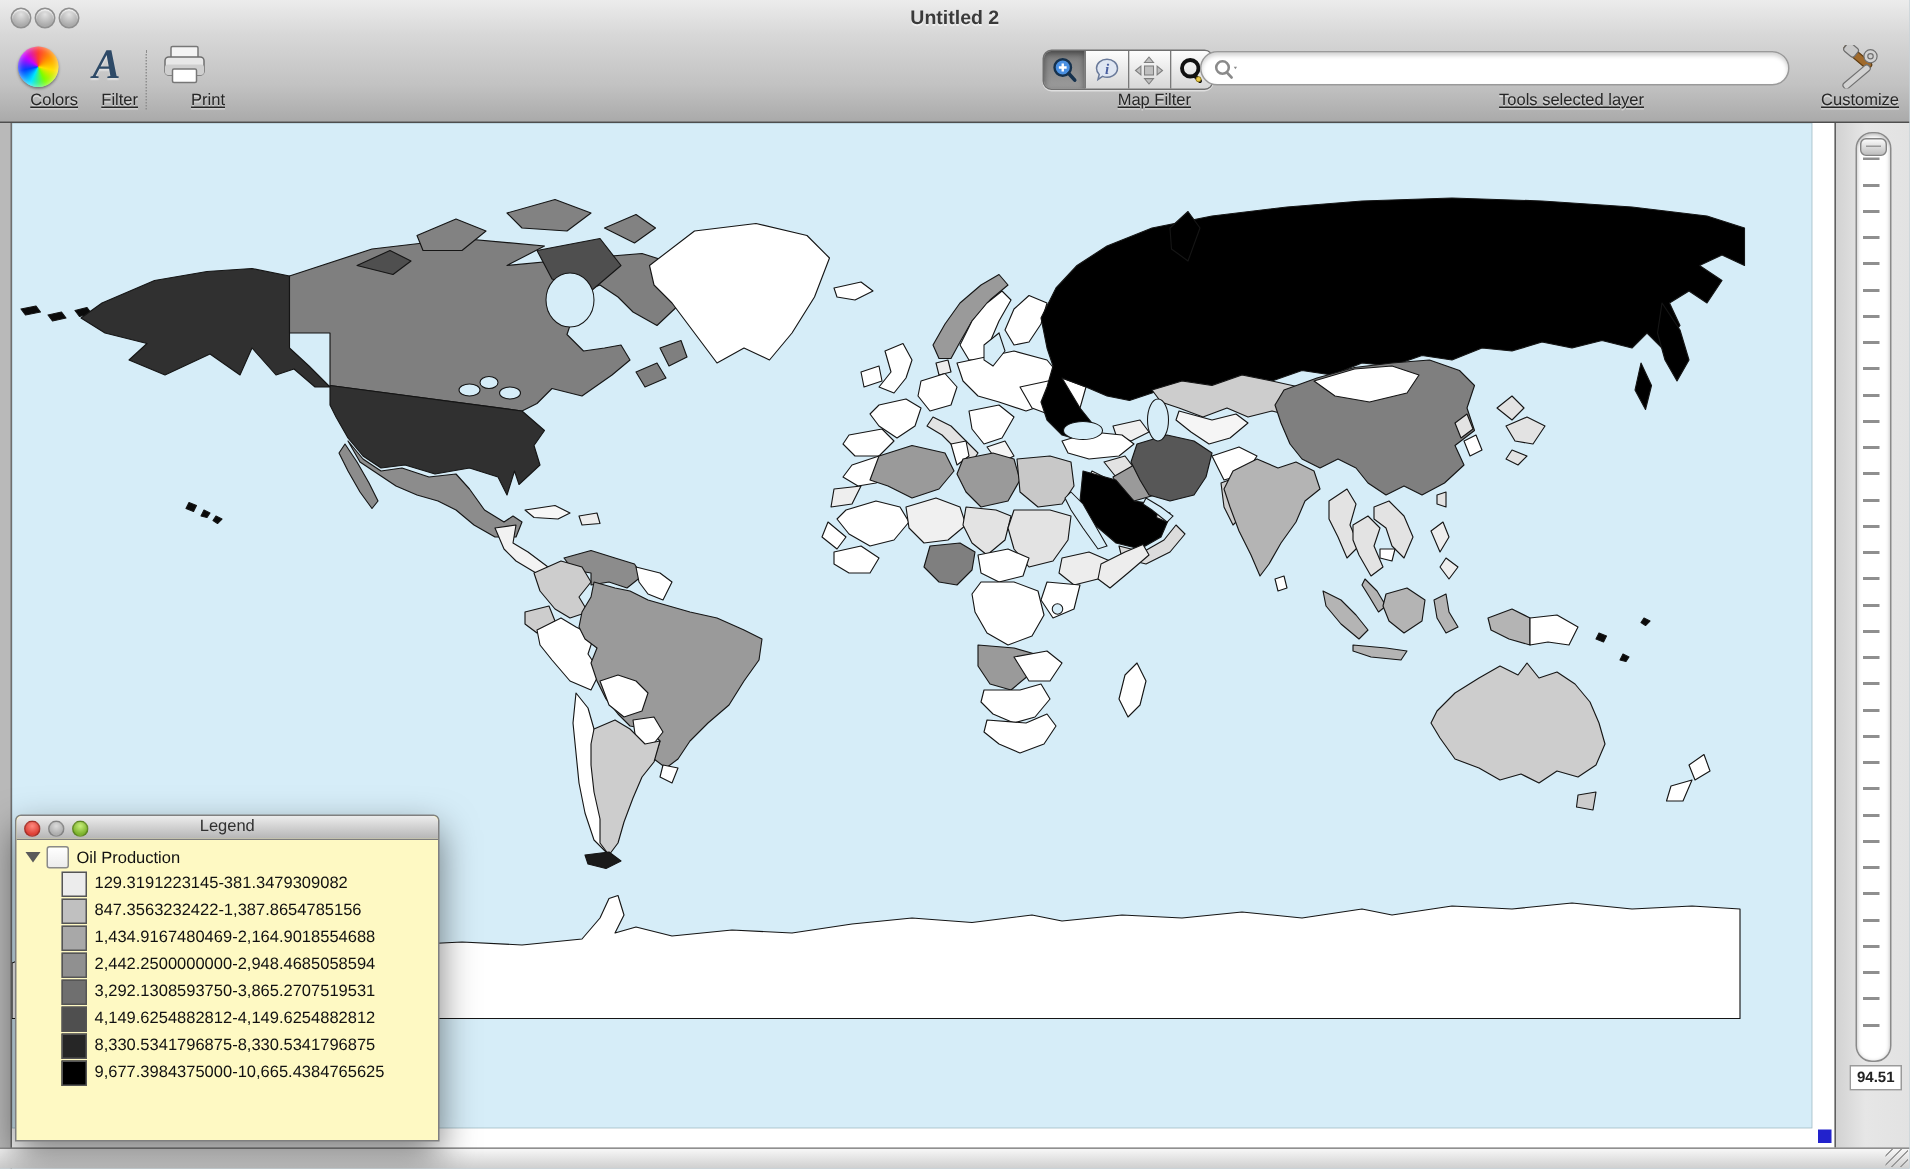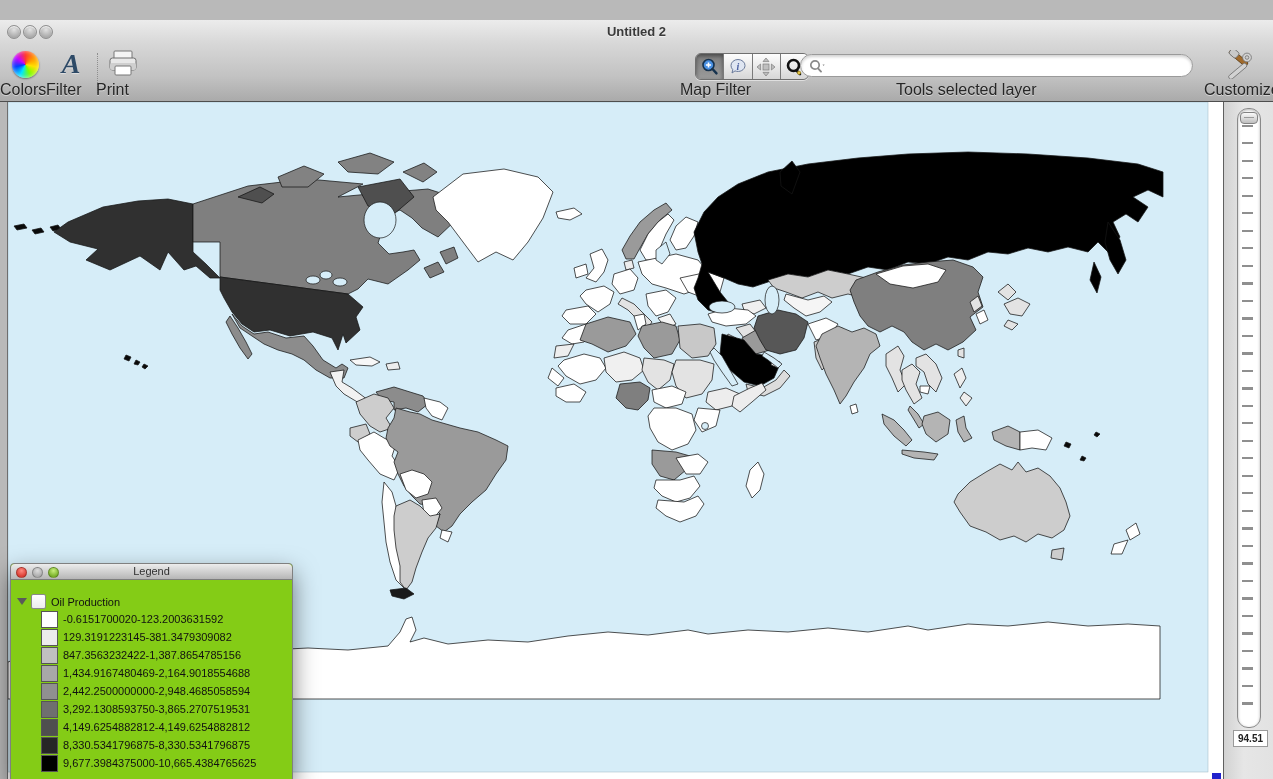--- a/index.html
+++ b/index.html
@@ -1,32 +1,32 @@
 <!DOCTYPE html>
 <html><head>
 <meta charset="utf-8">
 <style>
   html,body{margin:0;padding:0;}
   body{width:1273px;height:779px;position:relative;overflow:hidden;
        font-family:"Liberation Sans",sans-serif;background:#b9b9b9;
        -webkit-font-smoothing:antialiased;}
-  .window{position:absolute;inset:0;margin-top:20px;}
+  .window{position:absolute;inset:0;}
 
   
   .chrome-top{position:absolute;left:0;top:0;width:1273px;height:81px;
     background:linear-gradient(180deg,#ececec 0%,#d8d8d8 28%,#c2c2c2 70%,#aaaaaa 100%);
     border-bottom:1px solid #4e4e4e;}
   .traffic{position:absolute;border-radius:50%;}
   .traffic.main{width:12px;height:12px;top:5px;
     background:radial-gradient(circle at 50% 30%,#e2e2e2,#ababab 70%);
     border:1px solid #8f8f8f;box-shadow:inset 0 1px 1px rgba(255,255,255,.8);}
   .win-title{position:absolute;top:4px;left:0;width:1273px;text-align:center;
     font-size:13px;font-weight:600;color:#3a3a3a;text-shadow:0 1px 0 rgba(255,255,255,.55);}
-  .tb-label{position:absolute;font-size:16px;color:#262626;text-align:left;
-    text-shadow:0 1px 0 rgba(255,255,255,.45);white-space:nowrap;}
+  .tb-label{position:absolute;font-size:11px;color:#262626;text-align:right;
+    text-shadow:0 1px 0 rgba(255,255,255,.45);white-space:nowrap;text-decoration:underline;}
   .color-wheel{position:absolute;left:12px;top:31px;width:27px;height:27px;border-radius:50%;
     background:conic-gradient(#ff3b30,#ff9500,#ffe100,#7bff00,#00e5ff,#0040ff,#c800ff,#ff3b30);
     box-shadow:0 1px 2px rgba(0,0,0,.45), inset 0 0 4px rgba(255,255,255,.6);}
   .fonts-a{position:absolute;left:57px;top:28px;width:28px;height:30px;text-align:center;
     font-family:"Liberation Serif",serif;font-style:italic;font-weight:bold;font-size:28px;
     color:#2e4a67;text-shadow:0 1px 1px rgba(255,255,255,.5);}
   .tb-sep{position:absolute;left:97px;top:33px;height:40px;width:0;
     border-left:1px dotted #8e8e8e;}
   .seg{position:absolute;left:695px;top:33px;width:112px;height:25px;display:flex;
     border:1px solid #6f6f6f;border-radius:6px;overflow:hidden;
@@ -54,27 +54,27 @@
     background:linear-gradient(#fafafa,#bfbfbf);border:1px solid #838383;}
   .slider-thumb:after{content:"";position:absolute;left:3px;right:3px;top:4px;height:1px;background:#9a9a9a;}
   .zoom-val{position:absolute;left:9px;top:628px;width:33px;height:15px;background:#fff;
     border:1px solid #9a9a9a;font-size:10px;text-align:center;line-height:15px;color:#222;}
   .bottom-chrome{position:absolute;left:0;top:765px;width:1273px;height:14px;
     background:linear-gradient(#f7f7f7,#cfcfcf);border-top:1px solid #8f8f8f;box-sizing:border-box;}
   .grip{position:absolute;right:1px;bottom:1px;width:15px;height:12px;
     background:repeating-linear-gradient(135deg,transparent 0 3px,#9a9a9a 3px 4px);}
 
   
-  .legend-win{position:absolute;left:10px;top:543px;width:281px;height:216px;background:#84cc16;
+  .legend-win{position:absolute;left:10px;top:543px;width:281px;height:216px;background:#fef9c3;
     border:1px solid #808080;box-shadow:0 10px 24px rgba(0,0,0,.5);border-radius:4px 4px 0 0;}
   .legend-tb{height:15px;background:linear-gradient(#ececec,#b6b6b6);border-bottom:1px solid #7d7d7d;
     border-radius:4px 4px 0 0;position:relative;}
   .legend-tb .t{position:absolute;top:1px;width:100%;text-align:center;font-size:11px;color:#303030;}
   .traffic.mini{width:9px;height:9px;top:3px;border:1px solid rgba(0,0,0,.25);}
-  .legend-body{position:relative;padding-top:13px;}
+  .legend-body{position:relative;padding-top:3px;}
   .layer-row{display:flex;align-items:center;height:17px;padding-left:6px;}
   .disc{width:0;height:0;border-left:5px solid transparent;border-right:5px solid transparent;
     border-top:7px solid #5a5a5a;margin-right:4px;}
   .cbx{width:13px;height:13px;border:1px solid #8a8a8a;background:linear-gradient(#fff,#ececec);
     border-radius:2px;margin-right:5px;}
   .layer-row span{font-size:11px;color:#111;}
   .lg-row{display:flex;align-items:center;height:18px;padding-left:30px;}
   .lg-sw{width:15px;height:15px;border:1px solid #555;margin-right:5px;flex:none;}
   .lg-tx{font-size:11px;color:#111;white-space:nowrap;}
 
@@ -325,24 +325,20 @@
       <div class="t">Legend</div>
     </div>
     <div class="legend-body">
       <div class="layer-row">
         <div class="disc"></div>
         <div class="cbx"></div>
         <span>Oil Production</span>
       </div>
       <div id="legend-rows">
           <div class="lg-row">
-            <span class="lg-sw" style="background: rgb(255, 255, 255);"></span>
-            <span class="lg-tx">-0.6151700020-123.2003631592</span>
-          </div>
-          <div class="lg-row">
             <span class="lg-sw" style="background: rgb(236, 236, 236);"></span>
             <span class="lg-tx">129.3191223145-381.3479309082</span>
           </div>
           <div class="lg-row">
             <span class="lg-sw" style="background: rgb(192, 192, 192);"></span>
             <span class="lg-tx">847.3563232422-1,387.8654785156</span>
           </div>
           <div class="lg-row">
             <span class="lg-sw" style="background: rgb(168, 168, 168);"></span>
             <span class="lg-tx">1,434.9167480469-2,164.9018554688</span>

